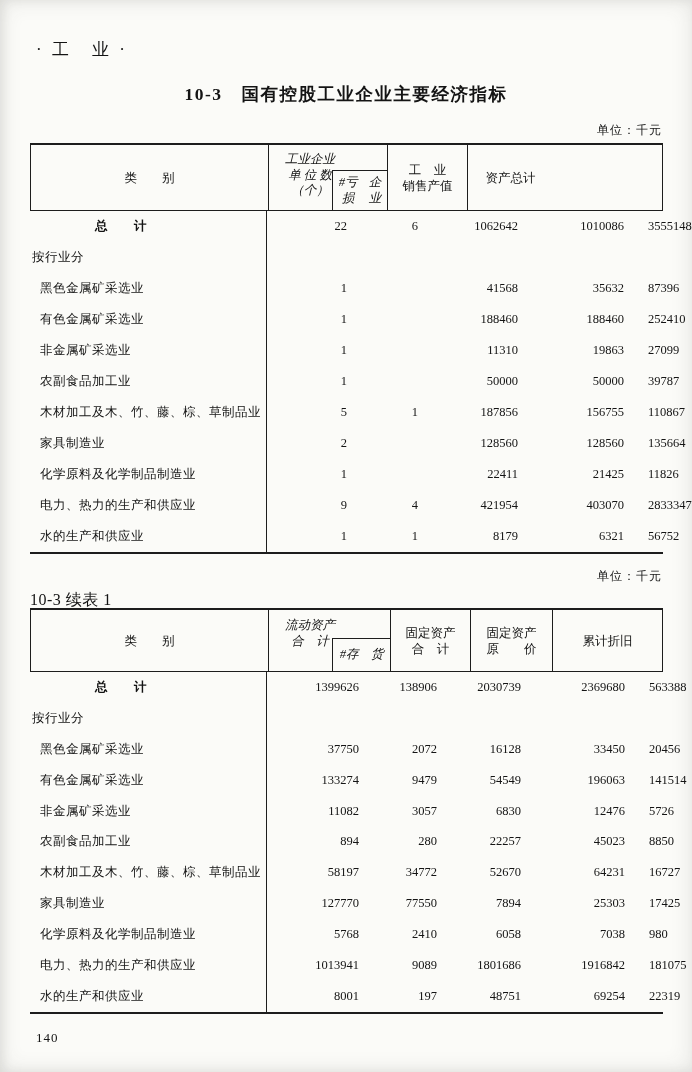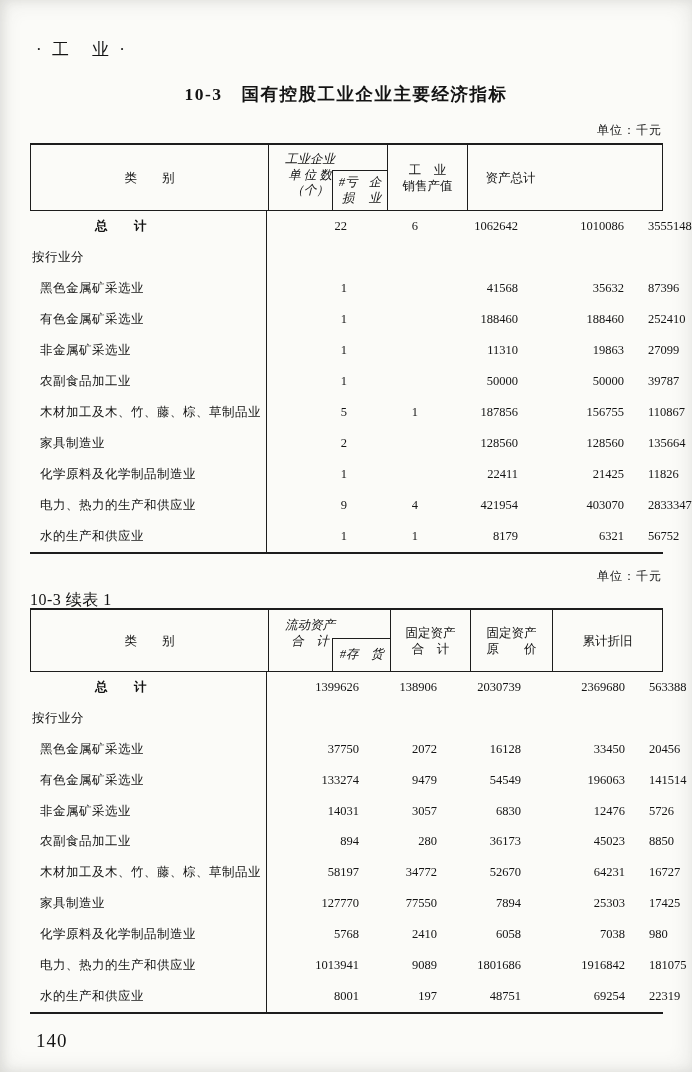--- a/index.html
+++ b/index.html
@@ -88,21 +88,21 @@
   }
   .trow.total .cell.label { padding-left:65px; font-weight:bold; }
   .trow.group .cell.label { padding-left:2px;font-family:Liberation Mono, monospace; }
   .cell.num {
     text-align:right; padding-right:4px;
     font-variant-numeric:tabular-nums;
     white-space:nowrap;
   }
   .page-number {
     position:absolute; left:36px; top:1030px;
-    font-size:19px; letter-spacing:1px;
+    font-size:13px; letter-spacing:1px;
   }
 </style>
 </head>
 <body>
 
 <div class="page">
 
   <div class="corner-label">· 工　业 ·</div>
 
   <div class="doc-title">10-3　国有控股工业企业主要经济指标</div>
@@ -276,31 +276,31 @@
         <div class="trow item">
           <div class="cell label">有色金属矿采选业</div>
           <div class="cell num">133274</div>
           <div class="cell num">9479</div>
           <div class="cell num">54549</div>
           <div class="cell num">196063</div>
           <div class="cell num">141514</div>
         </div>
         <div class="trow item">
           <div class="cell label">非金属矿采选业</div>
-          <div class="cell num">14031</div>
+          <div class="cell num">11082</div>
           <div class="cell num">3057</div>
           <div class="cell num">6830</div>
           <div class="cell num">12476</div>
           <div class="cell num">5726</div>
         </div>
         <div class="trow item">
           <div class="cell label">农副食品加工业</div>
           <div class="cell num">894</div>
           <div class="cell num">280</div>
-          <div class="cell num">36173</div>
+          <div class="cell num">22257</div>
           <div class="cell num">45023</div>
           <div class="cell num">8850</div>
         </div>
         <div class="trow item">
           <div class="cell label">木材加工及木、竹、藤、棕、草制品业</div>
           <div class="cell num">58197</div>
           <div class="cell num">34772</div>
           <div class="cell num">52670</div>
           <div class="cell num">64231</div>
           <div class="cell num">16727</div>

